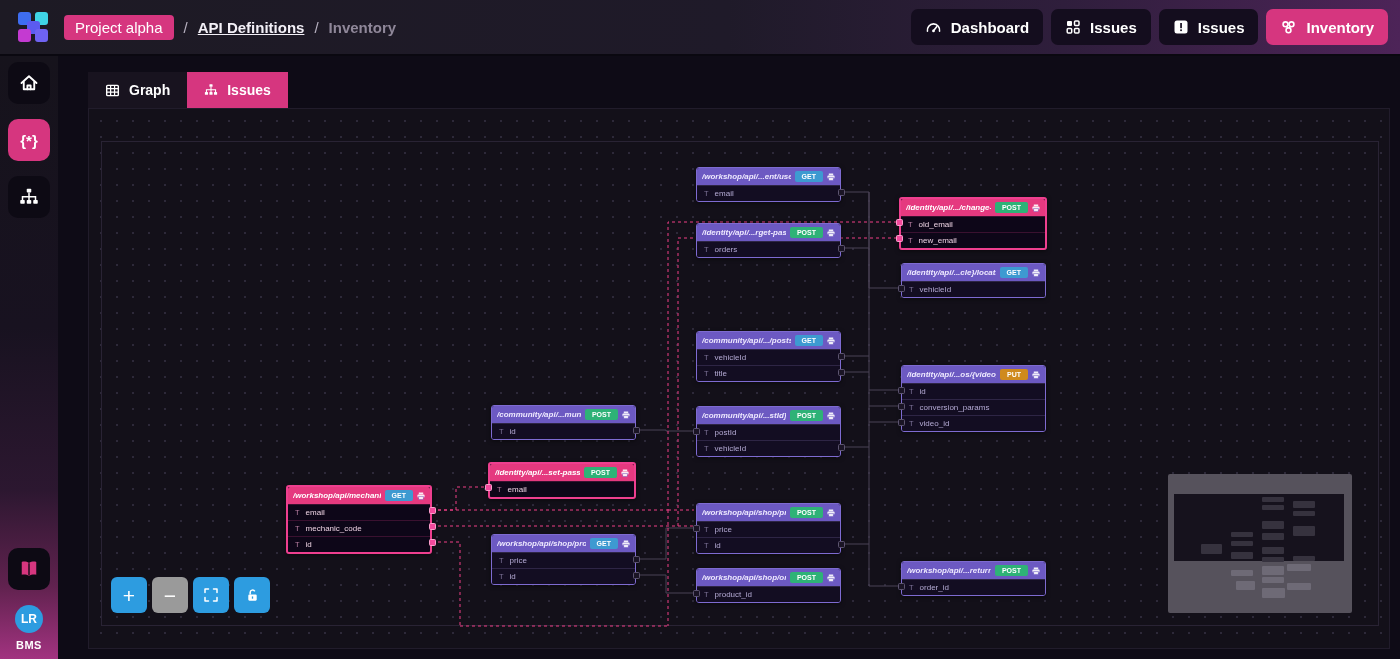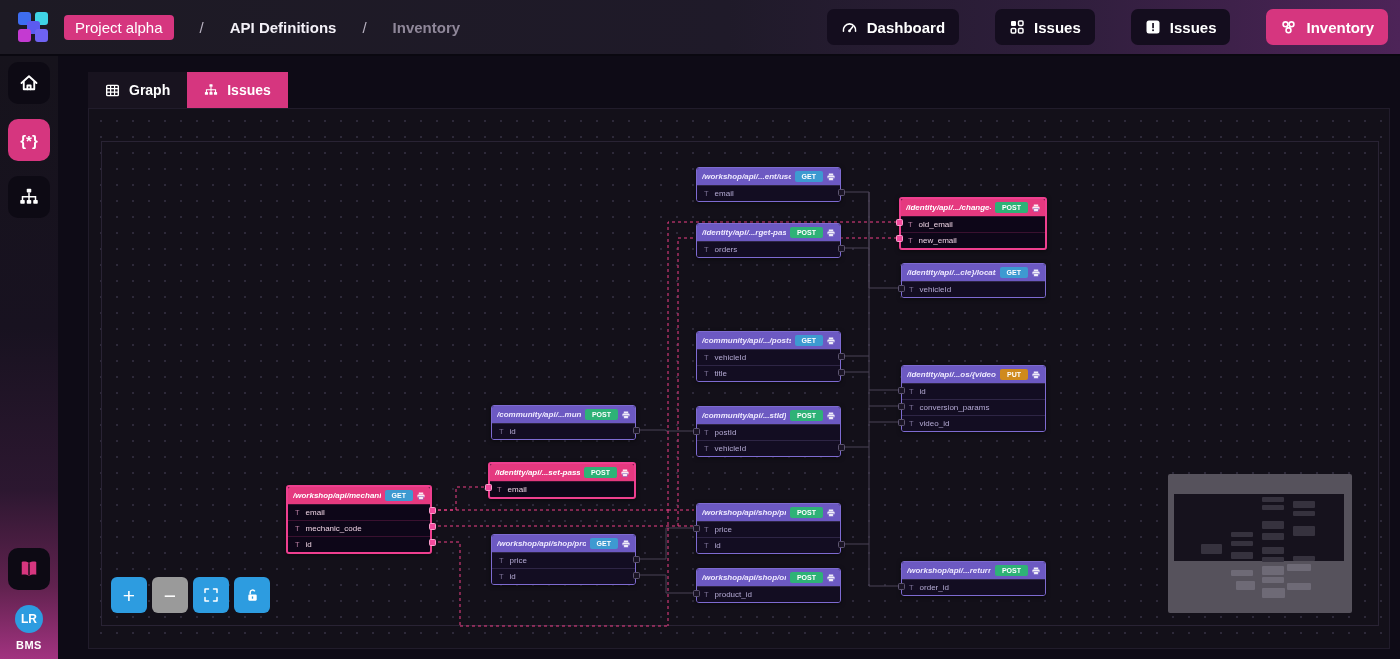--- a/index.html
+++ b/index.html
@@ -12,31 +12,30 @@
   }
   
   .navbar{
     position:absolute; left:0; top:0; width:1400px; height:56px; z-index:20;
     background:linear-gradient(90deg,#1d1a24 0%,#1f1a29 52%,#2f1e3c 76%,#4d2458 100%);
     display:flex; align-items:center; padding:0 12px;
     border-bottom:2px solid #0a0810;
   }
   .logo{ width:30px; height:30px; position:relative; margin:0 16px 0 6px; }
   .logo i{ position:absolute; width:13px; height:13px; border-radius:3px; }
-  .breadcrumb{ display:flex; align-items:center; gap:26px; font-size:15px; font-weight:600;justify-content:center; }
+  .breadcrumb{ display:flex; align-items:center; gap:10px; font-size:15px; font-weight:600;justify-content:center; }
   .crumb-badge{ background:#d6367f; color:#fff; padding:4px 11px; border-radius:4px; font-weight:400; font-size:15px; }
   .crumb-sep{ color:#b9b3c2; font-weight:400; }
-  .crumb-link{ color:#f3f0f7; }
+  .crumb-link{ color:#f3f0f7;text-decoration:underline; }
   .crumb-current{ color:#8f8799; }
   .nav-buttons{ margin-left:auto; display:flex; gap:8px; }
   .nav-btn{
     display:flex; align-items:center; gap:9px; height:36px; padding:0 14px;
     background:#140d1e; color:#fff; font-size:15px; font-weight:700; border-radius:7px;
     cursor:pointer;
-    margin-left:28px;
   }
   .nav-btn.active{ background:#d6367f; }
   .nav-btn svg{ display:block; }
   
   .sidebar{
     position:absolute; left:0; top:56px; width:58px; height:603px; z-index:15;
     background:linear-gradient(180deg,#16131c 0%,#181220 45%,#2c1730 72%,#61224f 88%,#a23380 100%);
     display:flex; flex-direction:column; align-items:center; padding-top:6px;
   }
   .side-btn{

